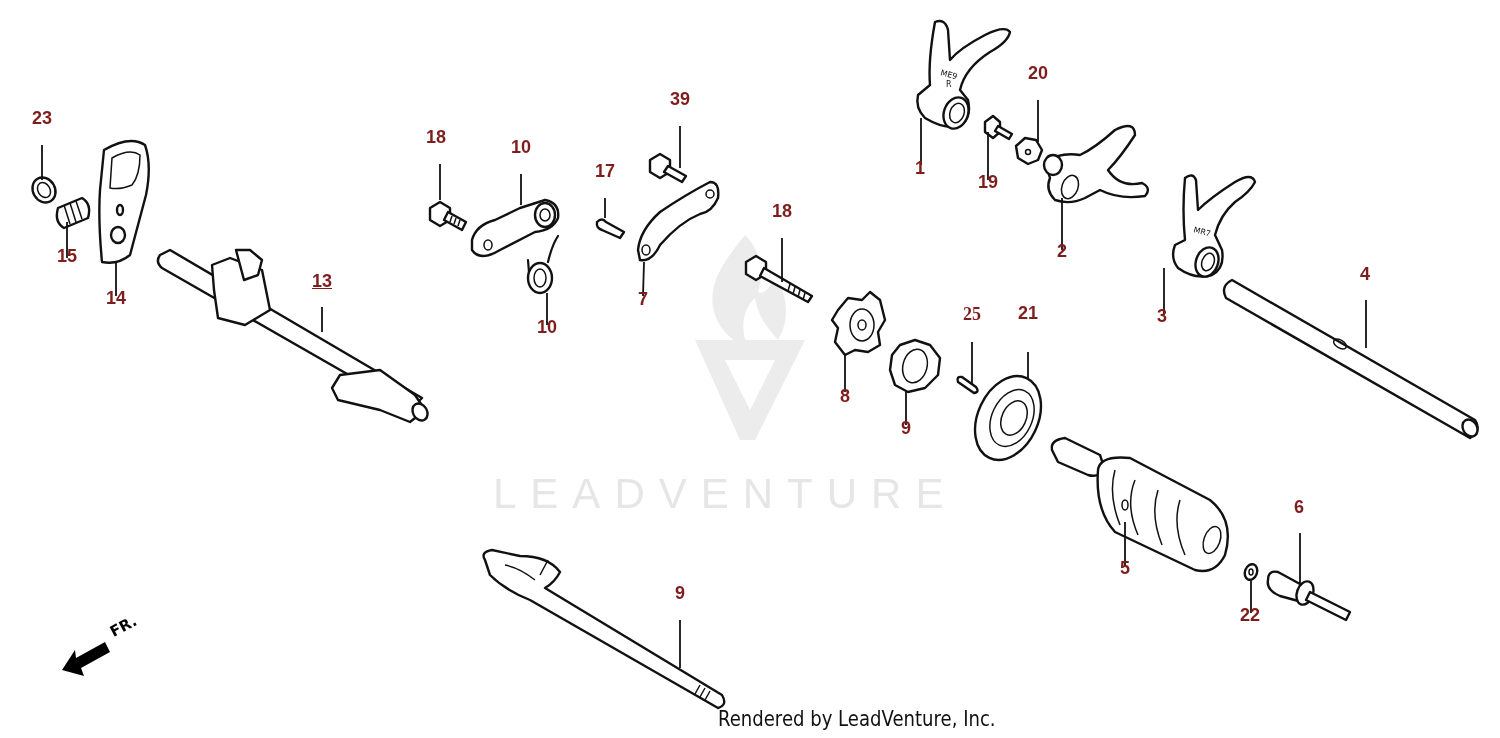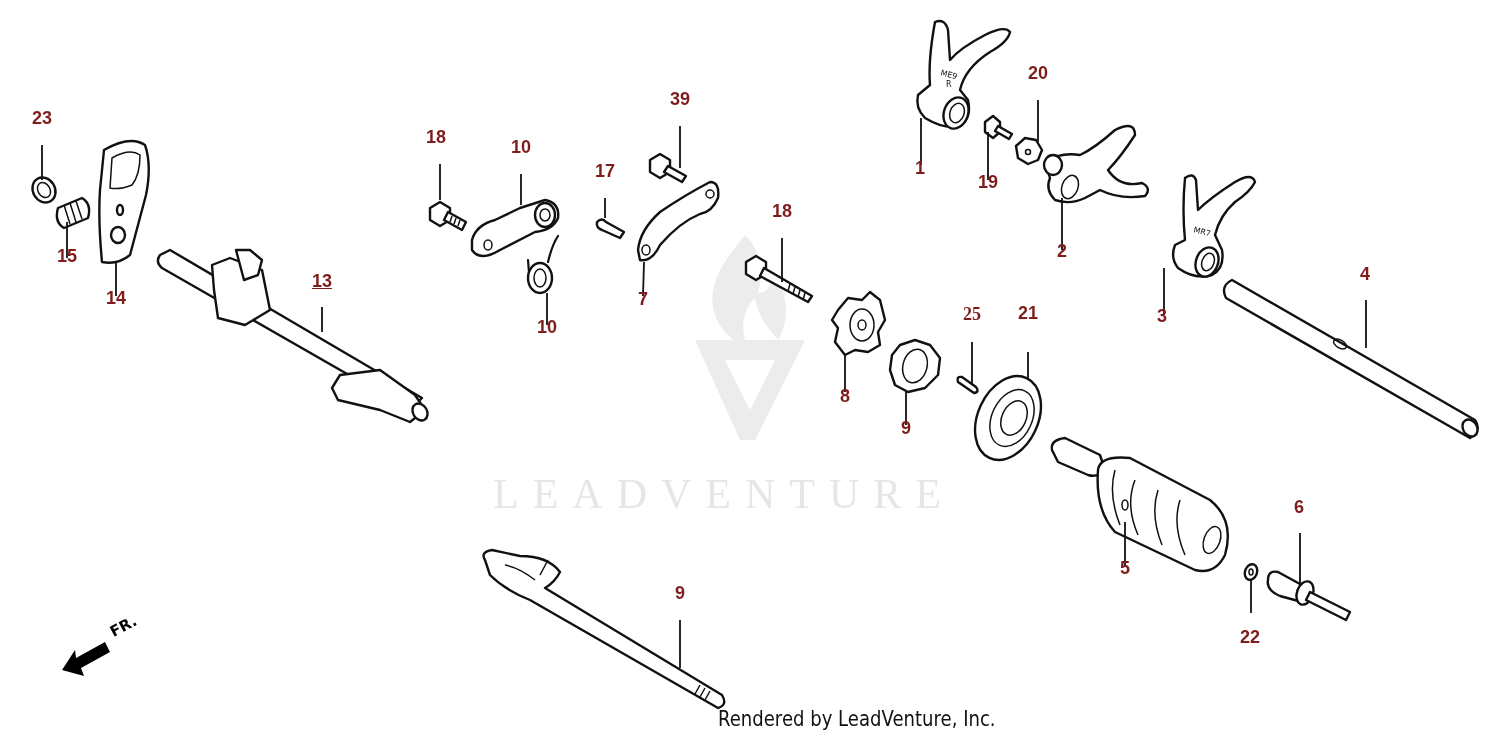--- a/index.html
+++ b/index.html
@@ -1,20 +1,20 @@
 <!DOCTYPE html>
 <html><head>
 <meta charset="utf-8">
 <style>
   html, body { margin: 0; padding: 0; background: #ffffff; }
   body { width: 1500px; height: 738px; position: relative; overflow: hidden; font-family: "Liberation Sans", sans-serif; }
   #canvas { position: absolute; left: 0; top: 0; width: 1500px; height: 738px; }
   .watermark-text {
     position: absolute; left: 493px; top: 470px; width: 520px;
-    font-family: Liberation Serif, serif; font-size: 42px; letter-spacing: 14px;
+    font-family: Liberation Sans, sans-serif; font-size: 42px; letter-spacing: 14px;
     color: #e6e6e6; font-weight: normal; white-space: nowrap;
   }
   .callout {
     position: absolute; font-family: "Liberation Sans", sans-serif; font-size: 18px;
     font-weight: bold; color: #7f1d1d; line-height: 1; transform: translateX(-50%);
     white-space: nowrap; cursor: pointer;
   }
   .footer {
     position: absolute; left: 718px; top: 707px; font-family: "DejaVu Sans", sans-serif;
     font-size: 21px; color: #111; white-space: nowrap; transform: scaleX(0.86); transform-origin: left top;
@@ -237,19 +237,19 @@
     <div class="callout" style="left: 680px; top: 584px;">9</div>
     <div class="callout" style="left: 322px; top: 272px; text-decoration: underline;">13</div>
     <div class="callout" style="left: 116px; top: 289px; text-align: right;">14</div>
     <div class="callout" style="left: 67px; top: 247px;">15</div>
     <div class="callout" style="left: 782px; top: 202px;">18</div>
     <div class="callout" style="left: 605px; top: 162px;">17</div>
     <div class="callout" style="left: 436px; top: 128px; text-align: center;">18</div>
     <div class="callout" style="left: 988px; top: 173px;">19</div>
     <div class="callout" style="left: 1038px; top: 64px;">20</div>
     <div class="callout" style="left: 1028px; top: 304px;">21</div>
-    <div class="callout" style="left: 1250px; top: 628px;">22</div>
+    <div class="callout" style="left: 1250px; top: 606px;">22</div>
     <div class="callout" style="left: 42px; top: 109px;">23</div>
     <div class="callout" style="left: 680px; top: 90px;">39</div>
     <div class="callout" style="left: 972px; top: 305px; font-family: Liberation Serif, serif;">25</div>
   </div>
 
 <div class="footer">Rendered by LeadVenture, Inc.</div>
 
 </body></html>

